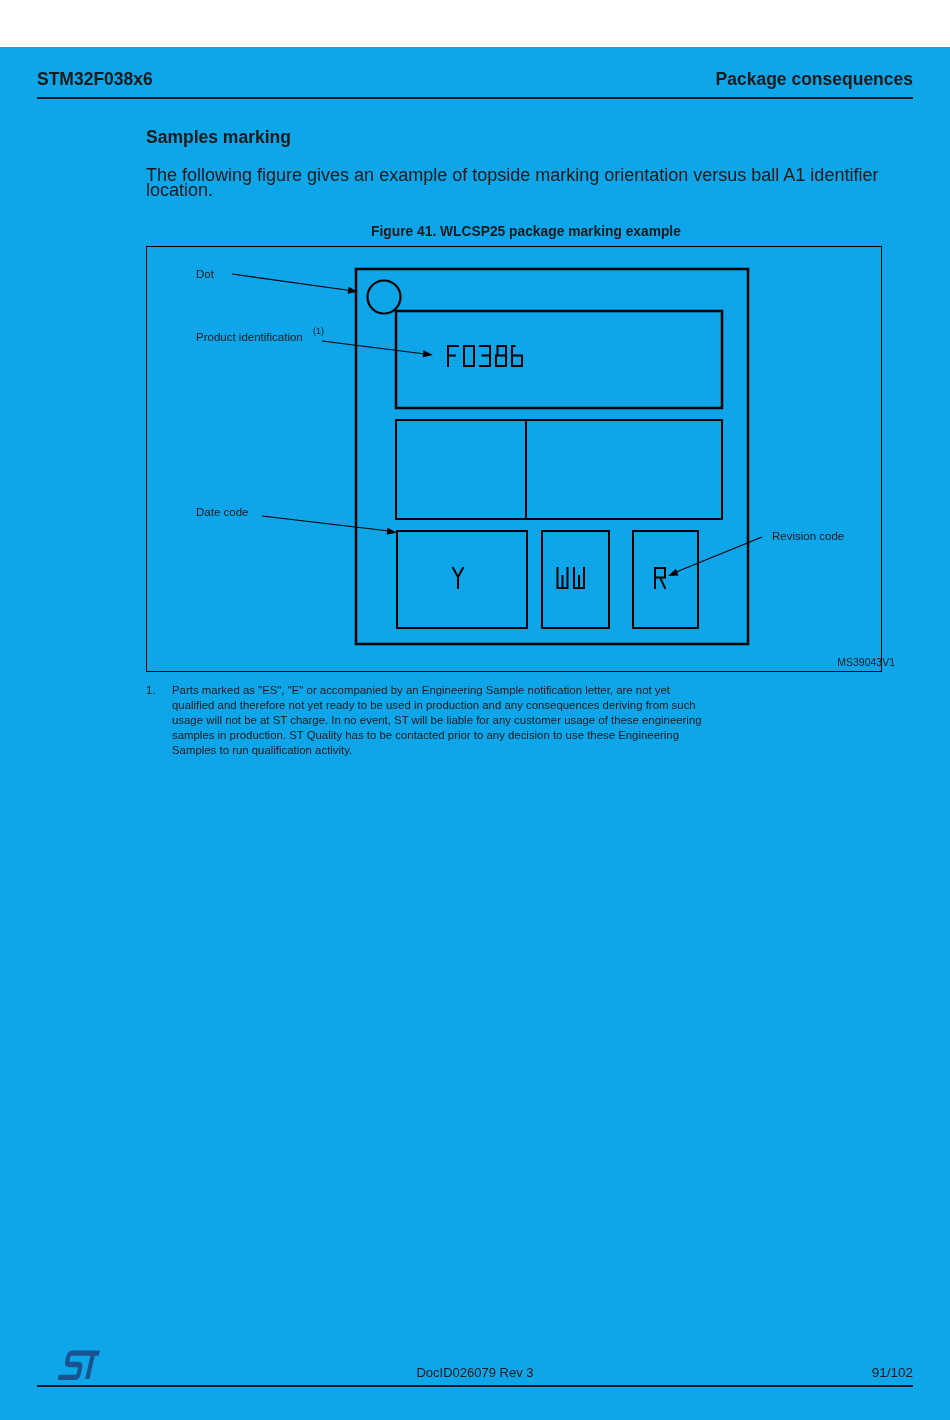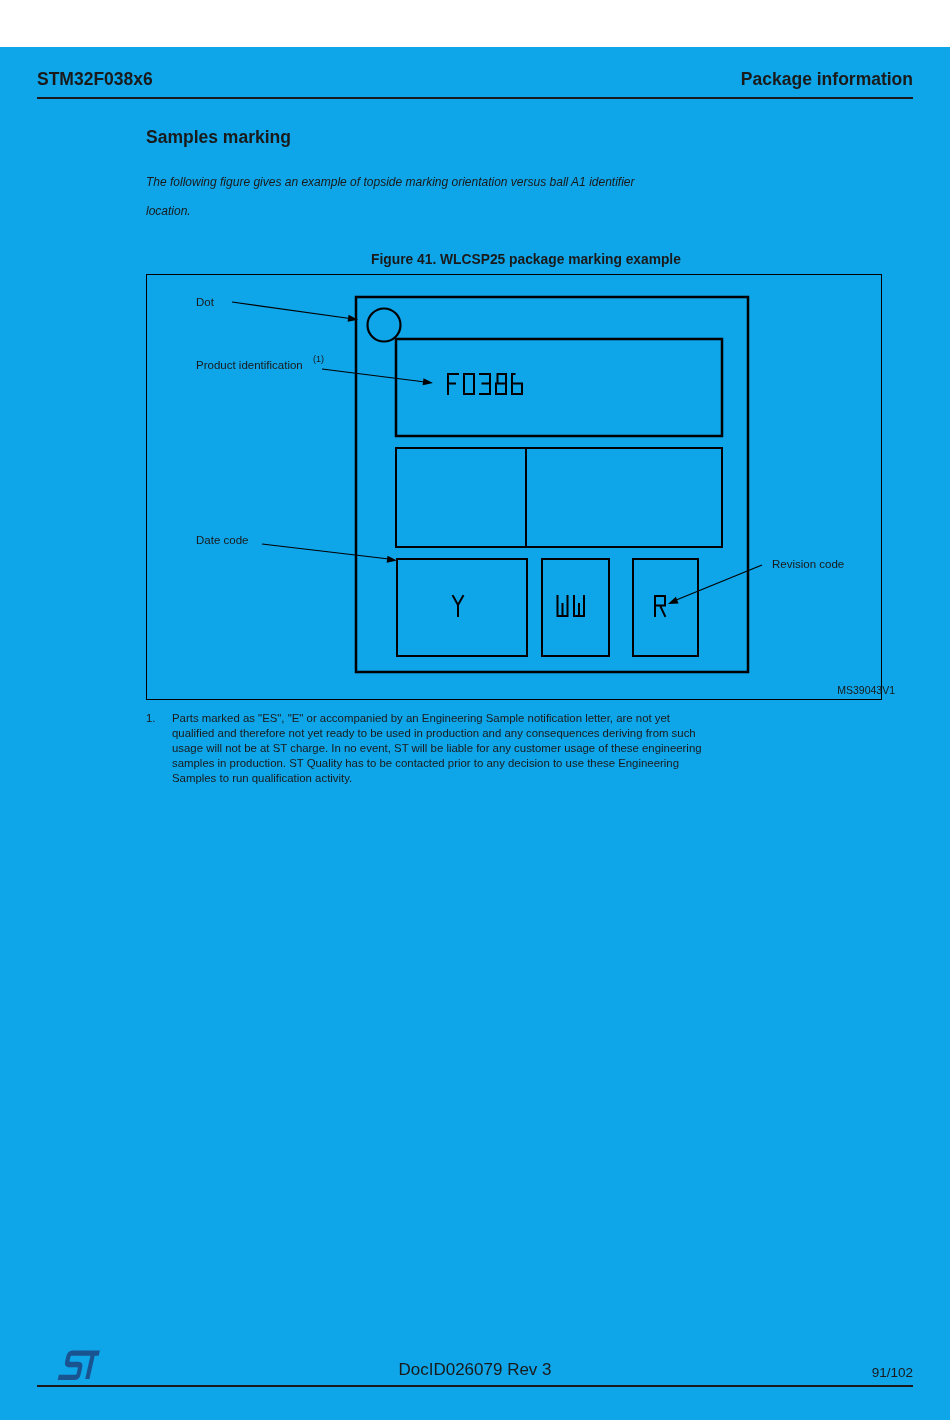--- a/index.html
+++ b/index.html
@@ -34,25 +34,24 @@
     left: 146px;
     top: 80px;
     width: 761px;
   }
   .section-title {
     font-size: 17.5px;
     font-weight: bold;
     margin-bottom: 20px;
   }
   .intro {
-    font-size: 12px;
-    line-height: 29px;
+    font-size: 18px;
+    line-height: 15px;
     white-space: pre-line;
     margin-bottom: 26px;
-    font-style: italic;
   }
   .fig-caption {
     width: 760px;
     text-align: center;
     font-size: 13.8px;
     font-weight: bold;
     margin-bottom: 7px;
   }
   .fig-box {
     width: 736px;
@@ -91,36 +90,36 @@
     position: absolute;
     left: 37px; right: 37px; top: 1300px;
     height: 40px;
     border-bottom: 2px solid #1a1a1a;
   }
   .footer-logo { position: absolute; left: 16px; bottom: 2px; }
   .footer-docid {
     position: absolute;
     left: 0; right: 0; bottom: 5px;
     text-align: center;
-    font-size: 17px;
+    font-size: 13px;
   }
   .footer-page {
     position: absolute;
     right: 0; bottom: 5px;
     font-size: 13.5px;
   }
 </style>
 </head>
 <body>
 
 <div class="page">
 
   <div class="header">
     <span>STM32F038x6</span>
-    <span>Package information</span>
+    <span>Package consequences</span>
   </div>
 
   <div class="content">
     <div class="section-title">Samples marking</div>
     <p class="intro">The following figure gives an example of topside marking orientation versus ball A1 identifier
 location.</p>
 
     <div class="fig-caption">Figure 41. WLCSP25 package marking example</div>
 
     <div class="fig-box">

